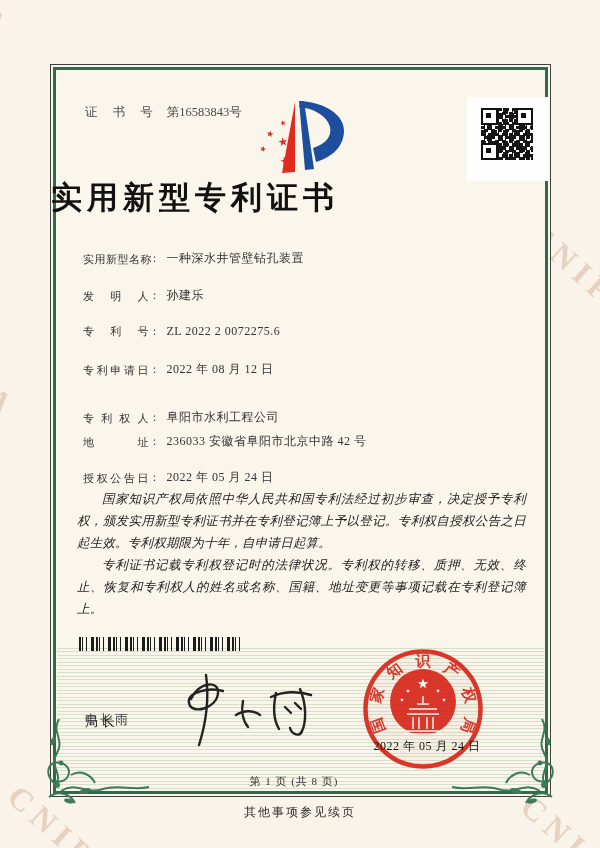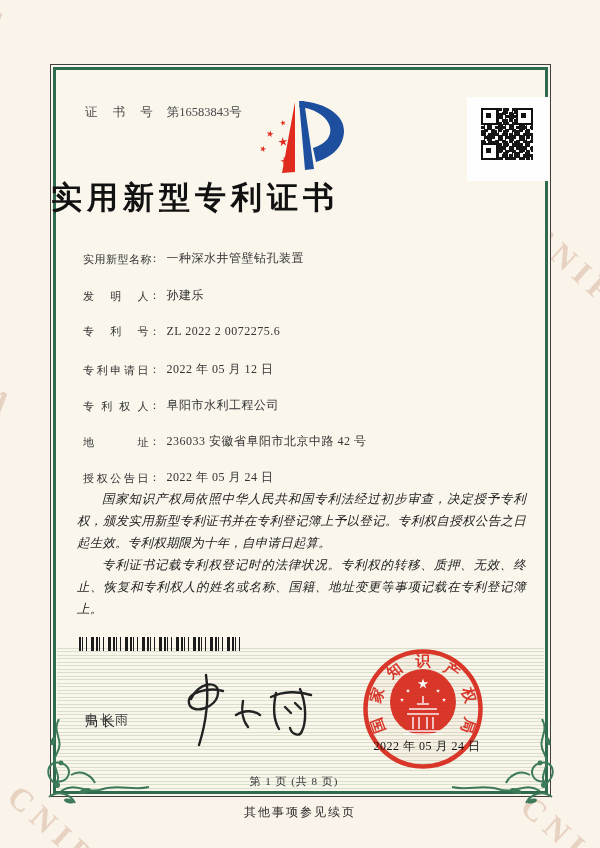--- a/index.html
+++ b/index.html
@@ -143,23 +143,23 @@
   <div class="field-row" style="top:185px">
     <span class="flabel">实用新型名称</span><span class="fcolon">：</span><span class="fvalue">一种深水井管壁钻孔装置</span>
   </div>
   <div class="field-row" style="top:222px">
     <span class="flabel">发明人</span><span class="fcolon">：</span><span class="fvalue">孙建乐</span>
   </div>
   <div class="field-row" style="top:259px">
     <span class="flabel">专利号</span><span class="fcolon">：</span><span class="fvalue">ZL 2022 2 0072275.6</span>
   </div>
   <div class="field-row" style="top:296px">
-    <span class="flabel">专利申请日</span><span class="fcolon">：</span><span class="fvalue">2022 年 05 月 12 日</span>
-  </div>
-  <div class="field-row" style="top:332px">
+    <span class="flabel">专利申请日</span><span class="fcolon">：</span><span class="fvalue">2022 年 08 月 12 日</span>
+  </div>
+  <div class="field-row" style="top:344px">
     <span class="flabel">专利权人</span><span class="fcolon">：</span><span class="fvalue">阜阳市水利工程公司</span>
   </div>
   <div class="field-row" style="top:368px">
     <span class="flabel">地址</span><span class="fcolon">：</span><span class="fvalue">236033 安徽省阜阳市北京中路 42 号</span>
   </div>
   <div class="field-row" style="top:404px">
     <span class="flabel">授权公告日</span><span class="fcolon">：</span><span class="fvalue">2022 年 05 月 24 日</span>
   </div>
 
   <div class="body-text">

